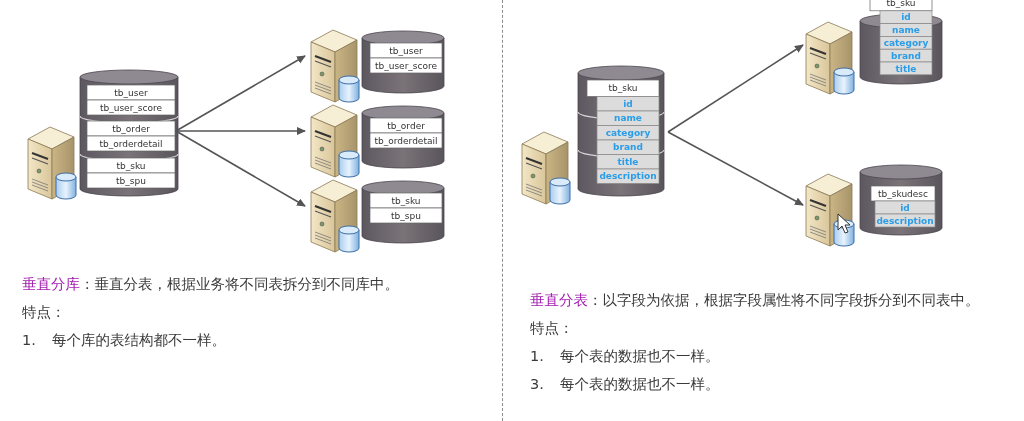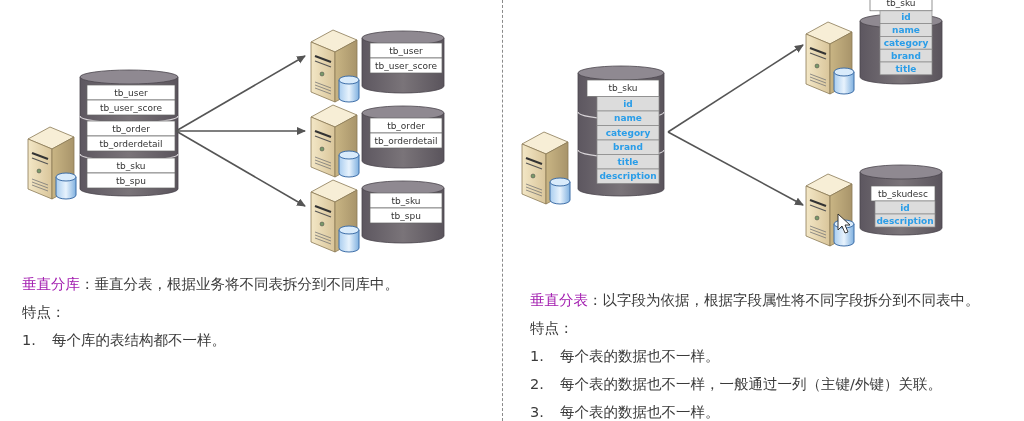--- a/index.html
+++ b/index.html
@@ -227,15 +227,14 @@
   <div class="row">特点：</div>
   <div class="row"><span class="num">1.</span><span>每个库的表结构都不一样。</span></div>
 </div>
 
 <div class="desc" style="left:530px; top:270px;margin-top:16px;">
   <div class="row">
     <span class="hl">垂直分表</span><span>：以字段为依据，根据字段属性将不同字段拆分到不同表中。</span>
   </div>
   <div class="row">特点：</div>
   <div class="row"><span class="num">1.</span><span>每个表的数据也不一样。</span></div>
-  <div class="row"><span class="num">2.</span><span>每个表的数据也不一样，一般通过一列（主键/外键）关联。</span></div>
   <div class="row"><span class="num">3.</span><span>每个表的数据也不一样。</span></div>
 </div>
 
 </body></html>

